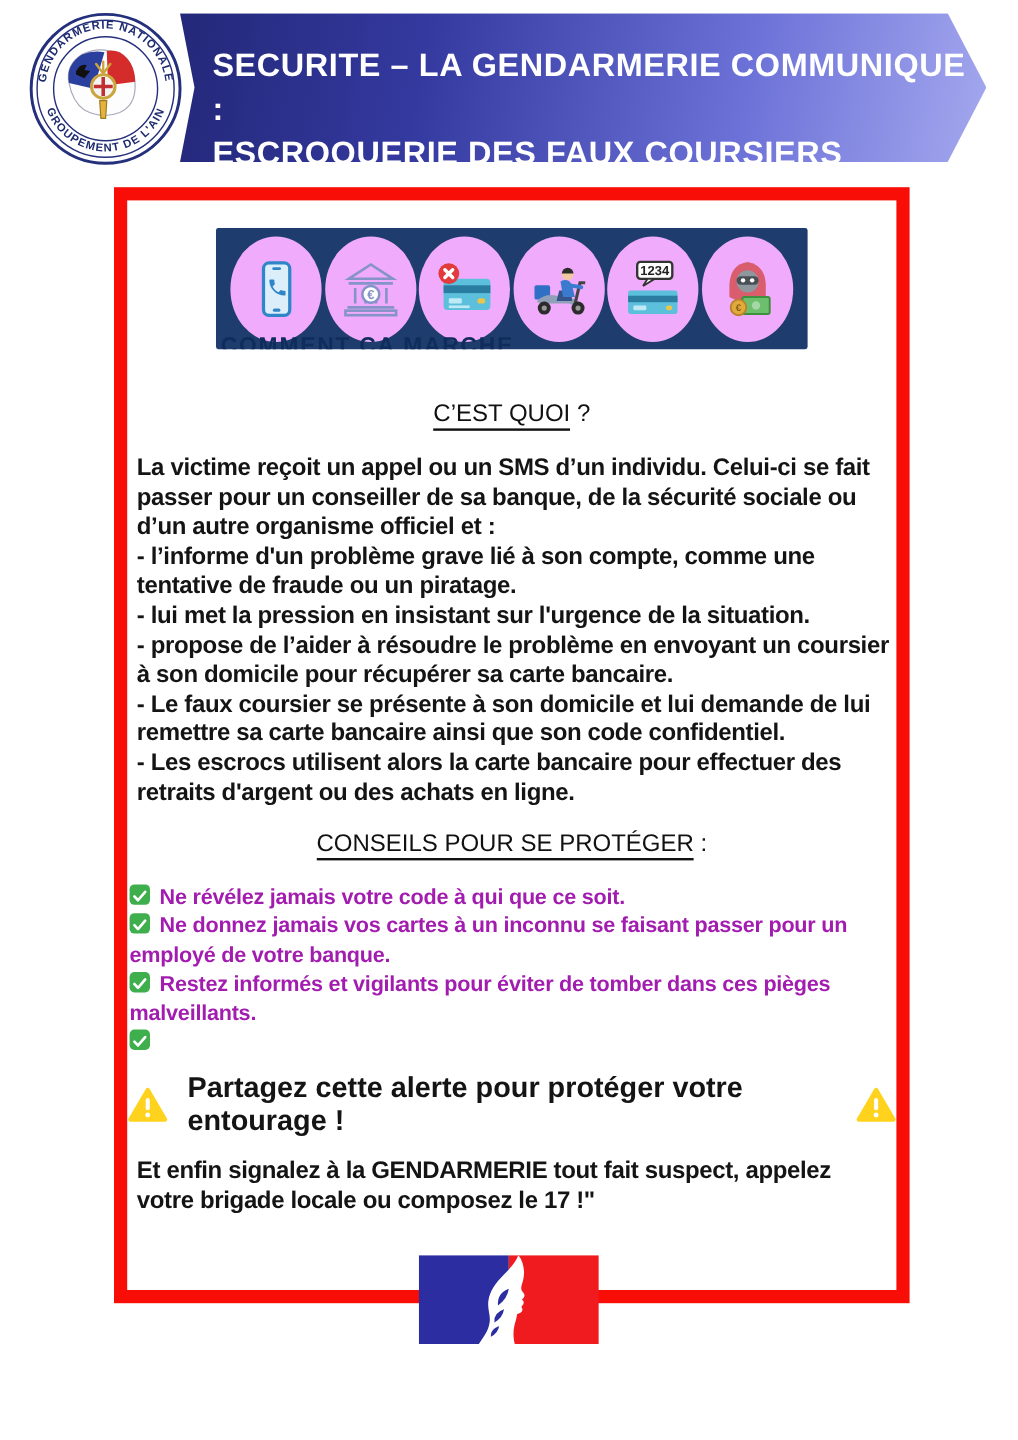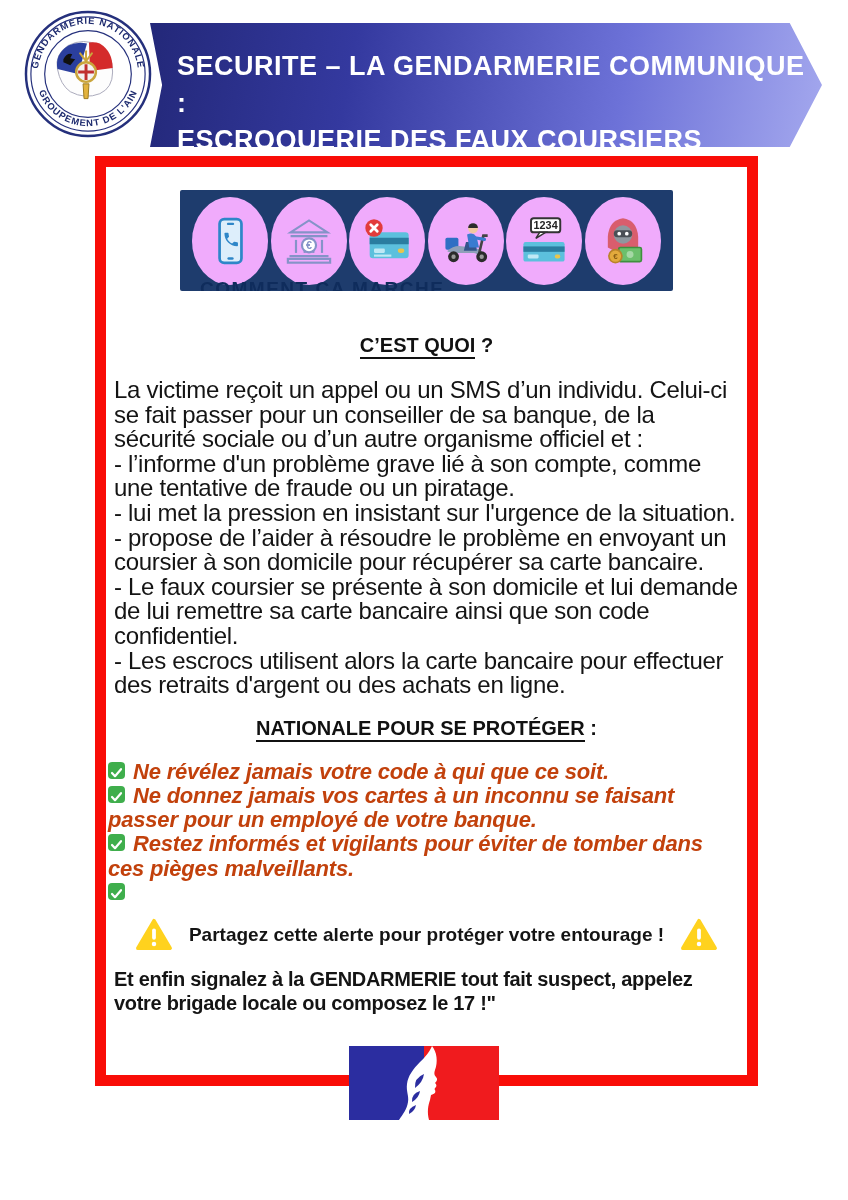--- a/index.html
+++ b/index.html
@@ -1,53 +1,53 @@
 <!DOCTYPE html>
 <html><head>
 <meta charset="utf-8">
 <style>
   html,body{margin:0;padding:0;background:#fff;}
   .page{position:relative;width:848px;height:1200px;background:#fff;overflow:hidden;
         font-family:"Liberation Sans","DejaVu Sans",sans-serif;}
 
   
-  .ribbon{position:absolute;left:150px;top:23px;width:672px;height:124px;
+  .ribbon{position:absolute;left:150px;top:11px;width:672px;height:124px;
     background:linear-gradient(100deg,#232879 0%,#34399f 30%,#6d72d8 70%,#a4a8ee 100%);
     clip-path:polygon(0 0,95.2% 0,100% 50%,95.2% 100%,0 100%,1.8% 50%);
     color:#fff;font-weight:bold;font-size:27px;line-height:37px;letter-spacing:.5px;
     padding:25px 0 0 27px;box-sizing:border-box;}
   .badge{position:absolute;left:24px;top:10px;width:128px;height:128px;}
 
   
   .frame{position:absolute;left:95px;top:156px;width:663px;height:930px;
     border:11px solid #F90D07;box-sizing:border-box;background:#fff;}
 
   
   .hero{margin:23px auto 0;width:493px;height:101px;background:#1E3C6D;border-radius:2px;
     display:flex;align-items:center;justify-content:space-between;padding:0 12px;
     box-sizing:border-box;position:relative;}
   .bubble{width:76px;height:88px;background:#f0abfc;border-radius:50%;
     display:flex;align-items:center;justify-content:center;flex:0 0 auto;}
-  .hero-caption{position:absolute;left:20px;bottom:0;height:13px;width:330px;overflow:hidden;}
+  .hero-caption{position:absolute;left:4px;bottom:0;height:13px;width:330px;overflow:hidden;}
   .hero-caption span{font-size:19px;font-weight:bold;letter-spacing:1.5px;
     color:#0f2c5c;line-height:21px;display:block;}
 
   
-  .h-center{text-align:center;font-size:20px;font-weight:bold;color:#111;}
+  .h-center{text-align:center;font-size:20px;font-weight:normal;color:#111;}
   .h-center .u{border-bottom:2.5px solid #111;padding-bottom:1px;}
   .what-h{margin-top:43px;}
   .advice-h{margin-top:19px;}
-  .bodytext{margin:21px 6px 0 8px;font-size:24px;font-weight:normal;line-height:24.6px;
+  .bodytext{margin:21px 6px 0 8px;font-size:20px;font-weight:bold;line-height:24.6px;
     letter-spacing:-.3px;color:#141414;}
-  .checklist{margin:20px 6px 0 2px;font-size:22px;font-weight:bold;font-style:italic;
-    line-height:24.2px;letter-spacing:-.2px;color:#c2410c;}
+  .checklist{margin:20px 6px 0 2px;font-size:18px;font-weight:bold;
+    line-height:24.2px;letter-spacing:-.2px;color:#a21caf;}
   .check{display:inline-block;width:17px;height:17px;background:#3FAE4C;border-radius:4px;
     margin-right:8px;vertical-align:-2px;}
   .alert-row{margin-top:13px;display:flex;justify-content:center;align-items:center;gap:16px;
-    font-size:19px;font-weight:bold;color:#141414;}
+    font-size:24px;font-weight:bold;color:#141414;}
   .footer-p{margin:15px 6px 0 8px;font-size:20px;font-weight:bold;line-height:24.5px;
     letter-spacing:-.3px;color:#141414;}
 
   
   .marianne{position:absolute;left:50%;transform:translateX(-50%);top:1046px;width:150px;height:74px;}
 </style>
 </head>
 <body>
 
 <div class="page">
@@ -178,21 +178,21 @@
     <div class="bodytext">
       <div>La victime reçoit un appel ou un SMS d’un individu. Celui-ci se fait passer pour un conseiller de sa banque, de la sécurité sociale ou d’un autre organisme officiel et :</div>
       <div>- l’informe d'un problème grave lié à son compte, comme une tentative de fraude ou un piratage.</div>
       <div>- lui met la pression en insistant sur l'urgence de la situation.</div>
       <div>- propose de l’aider à résoudre le problème en envoyant un coursier à son domicile pour récupérer sa carte bancaire.</div>
       <div>- Le faux coursier se présente à son domicile et lui demande de lui remettre sa carte bancaire ainsi que son code confidentiel.</div>
       <div>- Les escrocs utilisent alors la carte bancaire pour effectuer des retraits d'argent ou des achats en ligne.</div>
     </div>
 
     <div class="h-center advice-h">
-      <span class="u">NATIONALE POUR SE PROTÉGER</span><span> :</span>
+      <span class="u">CONSEILS POUR SE PROTÉGER</span><span> :</span>
     </div>
 
     <div class="checklist">
       <div><span class="check"><svg width="17" height="17" viewBox="0 0 17 17">
               <path d="M4 9 l3 3.2 6 -7" stroke="#fff" stroke-width="2.2" fill="none" stroke-linecap="round" stroke-linejoin="round"></path>
             </svg></span><span>Ne révélez jamais votre code à qui que ce soit.</span></div>
       <div><span class="check"><svg width="17" height="17" viewBox="0 0 17 17">
               <path d="M4 9 l3 3.2 6 -7" stroke="#fff" stroke-width="2.2" fill="none" stroke-linecap="round" stroke-linejoin="round"></path>
             </svg></span><span>Ne donnez jamais vos cartes à un inconnu se faisant passer pour un employé de votre banque.</span></div>
       <div><span class="check"><svg width="17" height="17" viewBox="0 0 17 17">

